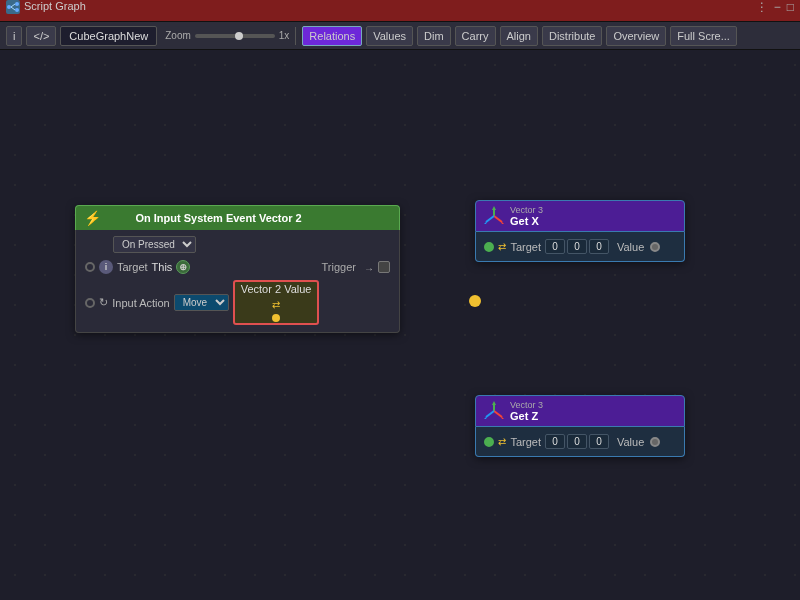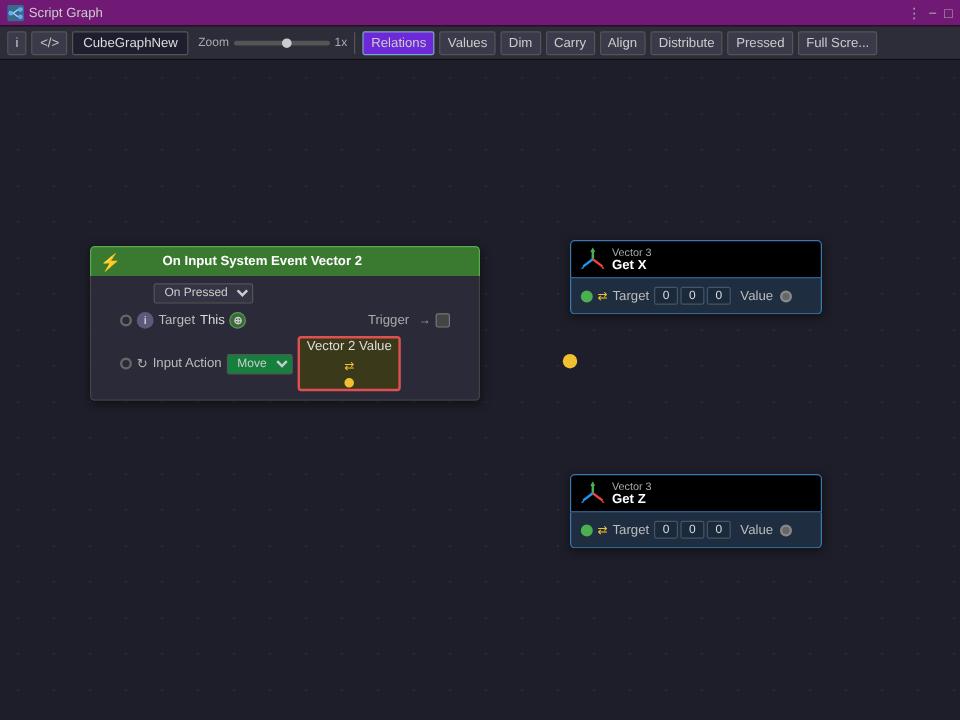--- a/index.html
+++ b/index.html
@@ -9,24 +9,24 @@
       background: #1a1a2e;
       font-family: 'Segoe UI', Arial, sans-serif;
       font-size: 12px;
       color: #ccc;
       overflow: hidden;
       position: relative;
     }
 
     
     #title-bar {
-      background: #701a75;
+      background: #7f1d1d;
       height: 22px;
       display: flex;
-      align-items: center;
+      align-items: flex-start;
       padding: 0 6px;
       border-bottom: 1px solid #111;
       position: relative;
     }
 
     
     #toolbar {
       background: #2d2d3a;
       height: 28px;
       display: flex;
@@ -135,21 +135,21 @@
       align-items: center;
       gap: 6px;
       font-size: 11px;
       font-weight: bold;
     }
     .node-body {
       background: #2a2a38;
       border: 1px solid #444;
       border-top: none;
       border-radius: 0 0 4px 4px;
-      padding: 4px 16px;
+      padding: 4px 1px;
     }
     .node-row {
       display: flex;
       align-items: center;
       padding: 3px 8px;
       gap: 4px;
       font-size: 11px;
       position: relative;
     }
     .port-dot {
@@ -208,42 +208,42 @@
       color: #ddd;
       font-size: 11px;
       display: flex;
       align-items: center;
       gap: 4px;
       flex-direction: column;
     }
 
     
     .input-action-select {
-      background: #15803d;
+      background: #0c4a6e;
       border: 1px solid #555;
       color: #ccc;
       padding: 1px 4px;
       font-size: 10px;
       border-radius: 2px;
     }
 
     
     #node-vector3-getx {
       left: 475px;
       top: 150px;
       width: 210px;
     }
     #node-vector3-getz {
       left: 475px;
       top: 345px;
       width: 210px;
     }
 
     .node-header-blue {
-      background: #000000;
+      background: #4c1d95;
       border: 1px solid #3a7ab0;
       border-radius: 4px 4px 0 0;
       padding: 4px 8px;
       display: flex;
       align-items: center;
       gap: 6px;
       font-size: 10px;
       color: #ddd;
     }
     .node-body-blue {
@@ -337,21 +337,21 @@
     </div>
     <span class="zoom-value">1x</span>
   </div>
   <div class="toolbar-divider"></div>
   <button class="toolbar-btn active">Relations</button>
   <button class="toolbar-btn">Values</button>
   <button class="toolbar-btn">Dim</button>
   <button class="toolbar-btn">Carry</button>
   <button class="toolbar-btn" style="display:flex;align-items:center;gap:2px;">Align</button>
   <button class="toolbar-btn" style="display:flex;align-items:center;gap:2px;">Distribute</button>
-  <button class="toolbar-btn">Pressed</button>
+  <button class="toolbar-btn">Overview</button>
   <button class="toolbar-btn">Full Scre...</button>
 </div>
 
 <div id="canvas-area">
 
   <svg id="connections">
 
     <path d="M 403 290 C 440 290, 445 255, 478 255" stroke="#4CAF50" stroke-width="2" fill="none" opacity="0.9"></path>
 
     <path d="M 403 290 C 450 290, 450 410, 478 410" stroke="#4CAF50" stroke-width="2" fill="none" opacity="0.7" stroke-dasharray="none"></path>

